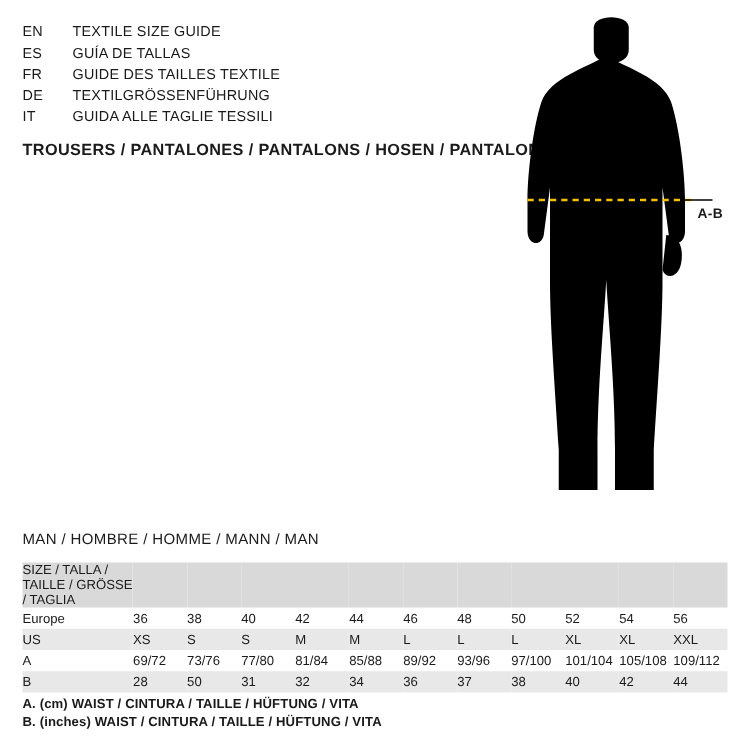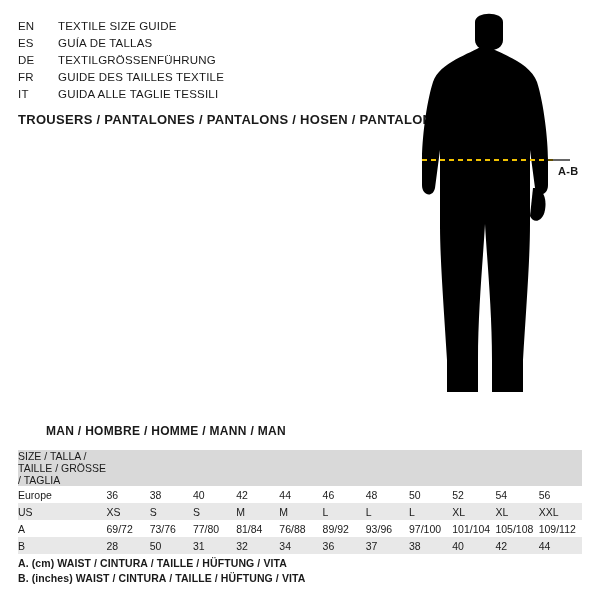--- a/index.html
+++ b/index.html
@@ -75,23 +75,22 @@
     font-weight: bold;
     letter-spacing: 0.3px;
   }
 
   
   .table-title {
     position: absolute;
     left: 18px;
     top: 424px;
     font-size: 12px;
-    font-weight: bold;
+    font-weight: normal;
     letter-spacing: 0.3px;
-    margin-left: 28px;
   }
   table.size-table {
     position: absolute;
     left: 18px;
     top: 450px;
     width: 564px;
     border-collapse: collapse;
     font-size: 10.5px;
   }
   table.size-table td, table.size-table th {
@@ -138,26 +137,26 @@
   <div class="lang-block">
     <div class="lang-row">
       <span class="lang-code">EN</span>
       <span class="lang-text">TEXTILE SIZE GUIDE</span>
     </div>
     <div class="lang-row">
       <span class="lang-code">ES</span>
       <span class="lang-text">GUÍA DE TALLAS</span>
     </div>
     <div class="lang-row">
+      <span class="lang-code">FR</span>
+      <span class="lang-text">GUIDE DES TAILLES TEXTILE</span>
+    </div>
+    <div class="lang-row">
       <span class="lang-code">DE</span>
       <span class="lang-text">TEXTILGRÖSSENFÜHRUNG</span>
-    </div>
-    <div class="lang-row">
-      <span class="lang-code">FR</span>
-      <span class="lang-text">GUIDE DES TAILLES TEXTILE</span>
     </div>
     <div class="lang-row">
       <span class="lang-code">IT</span>
       <span class="lang-text">GUIDA ALLE TAGLIE TESSILI</span>
     </div>
   </div>
 
   <div class="section-title">TROUSERS / PANTALONES / PANTALONS / HOSEN / PANTALONI</div>
 
   <div class="figure-wrap">
@@ -243,21 +242,21 @@
         <td class="val">XL</td>
         <td class="val">XL</td>
         <td class="val">XXL</td>
       </tr>
       <tr>
         <td class="label-col">A</td>
         <td class="val">69/72</td>
         <td class="val">73/76</td>
         <td class="val">77/80</td>
         <td class="val">81/84</td>
-        <td class="val">76/88</td>
+        <td class="val">85/88</td>
         <td class="val">89/92</td>
         <td class="val">93/96</td>
         <td class="val">97/100</td>
         <td class="val">101/104</td>
         <td class="val">105/108</td>
         <td class="val">109/112</td>
       </tr>
       <tr class="alt-row">
         <td class="label-col">B</td>
         <td class="val">28</td>

